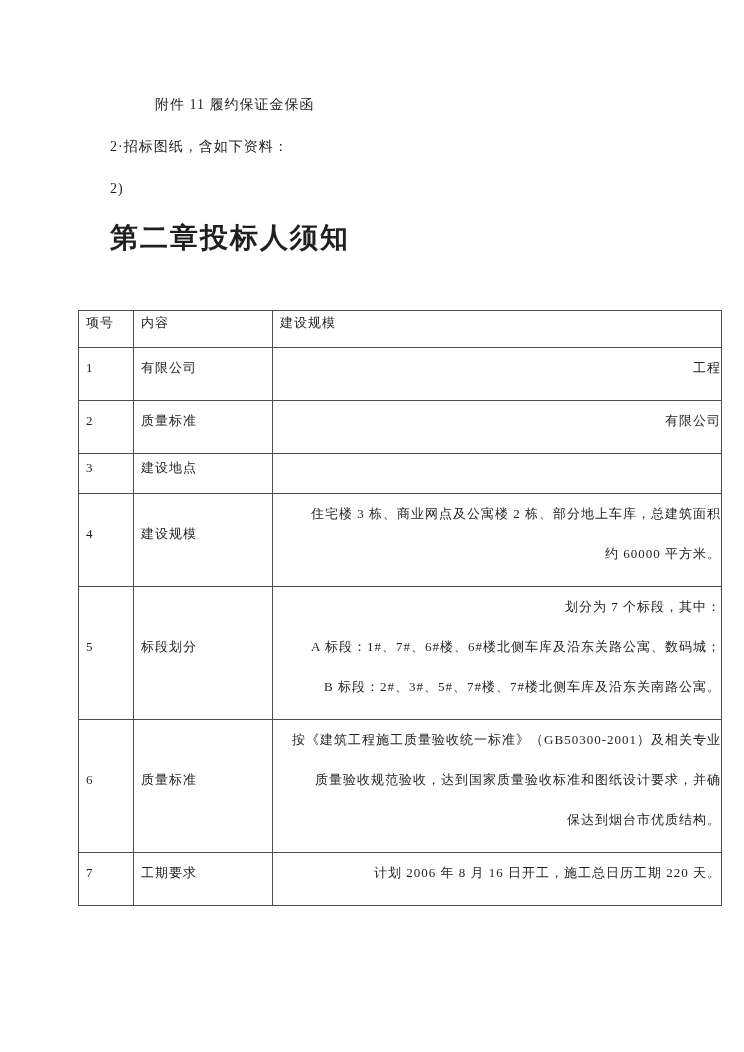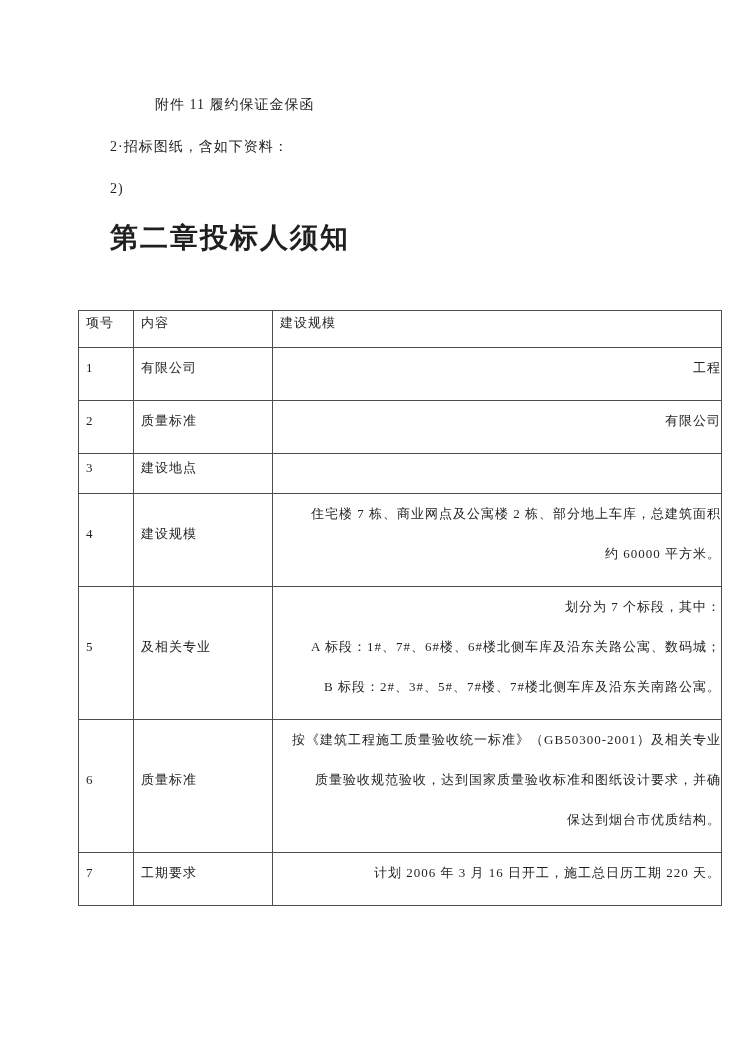--- a/index.html
+++ b/index.html
@@ -129,45 +129,45 @@
           <td>3</td>
           <td>建设地点</td>
           <td>
             <div class="desc-line"></div>
           </td>
         </tr>
         <tr>
           <td>4</td>
           <td>建设规模</td>
           <td>
-            <div class="desc-line">住宅楼 7 栋、商业网点及公寓楼 2 栋、部分地上车库，总建筑面积</div>
+            <div class="desc-line">住宅楼 3 栋、商业网点及公寓楼 2 栋、部分地上车库，总建筑面积</div>
             <div class="desc-line">约 60000 平方米。</div>
           </td>
         </tr>
         <tr>
           <td>5</td>
-          <td>及相关专业</td>
+          <td>标段划分</td>
           <td>
             <div class="desc-line">划分为 7 个标段，其中：</div>
             <div class="desc-line">A 标段：1#、7#、6#楼、6#楼北侧车库及沿东关路公寓、数码城；</div>
             <div class="desc-line">B 标段：2#、3#、5#、7#楼、7#楼北侧车库及沿东关南路公寓。</div>
           </td>
         </tr>
         <tr>
           <td>6</td>
           <td>质量标准</td>
           <td>
             <div class="desc-line">按《建筑工程施工质量验收统一标准》（GB50300-2001）及相关专业</div>
             <div class="desc-line">质量验收规范验收，达到国家质量验收标准和图纸设计要求，并确</div>
             <div class="desc-line">保达到烟台市优质结构。</div>
           </td>
         </tr>
         <tr>
           <td>7</td>
           <td>工期要求</td>
           <td>
-            <div class="desc-line">计划 2006 年 3 月 16 日开工，施工总日历工期 220 天。</div>
+            <div class="desc-line">计划 2006 年 8 月 16 日开工，施工总日历工期 220 天。</div>
           </td>
         </tr>
       </tbody>
   </table>
 
 </div>
 
 </body></html>

